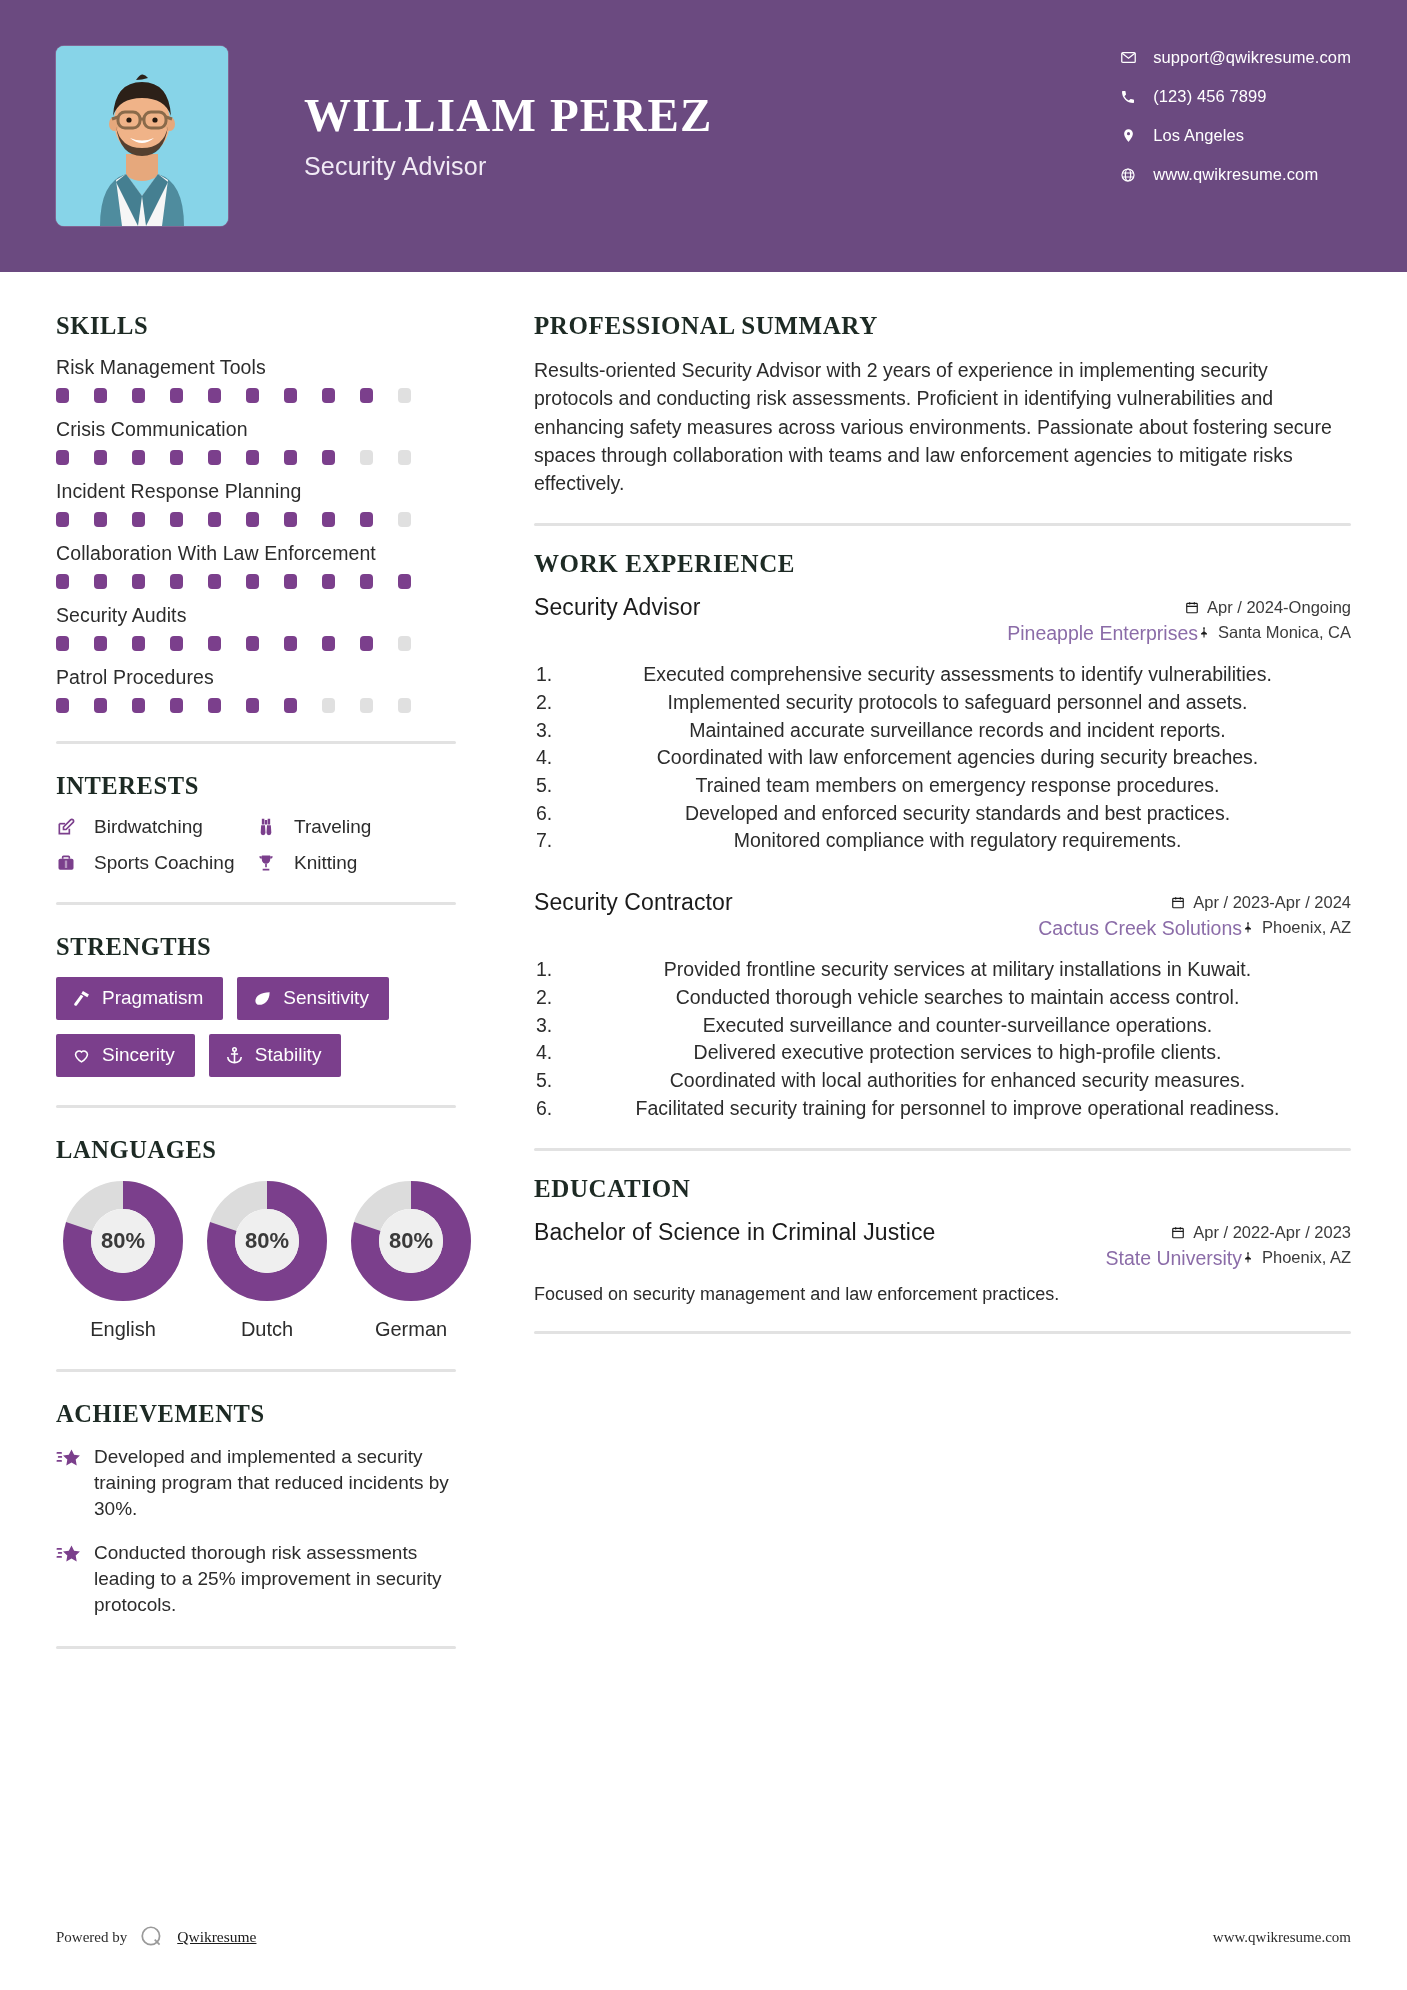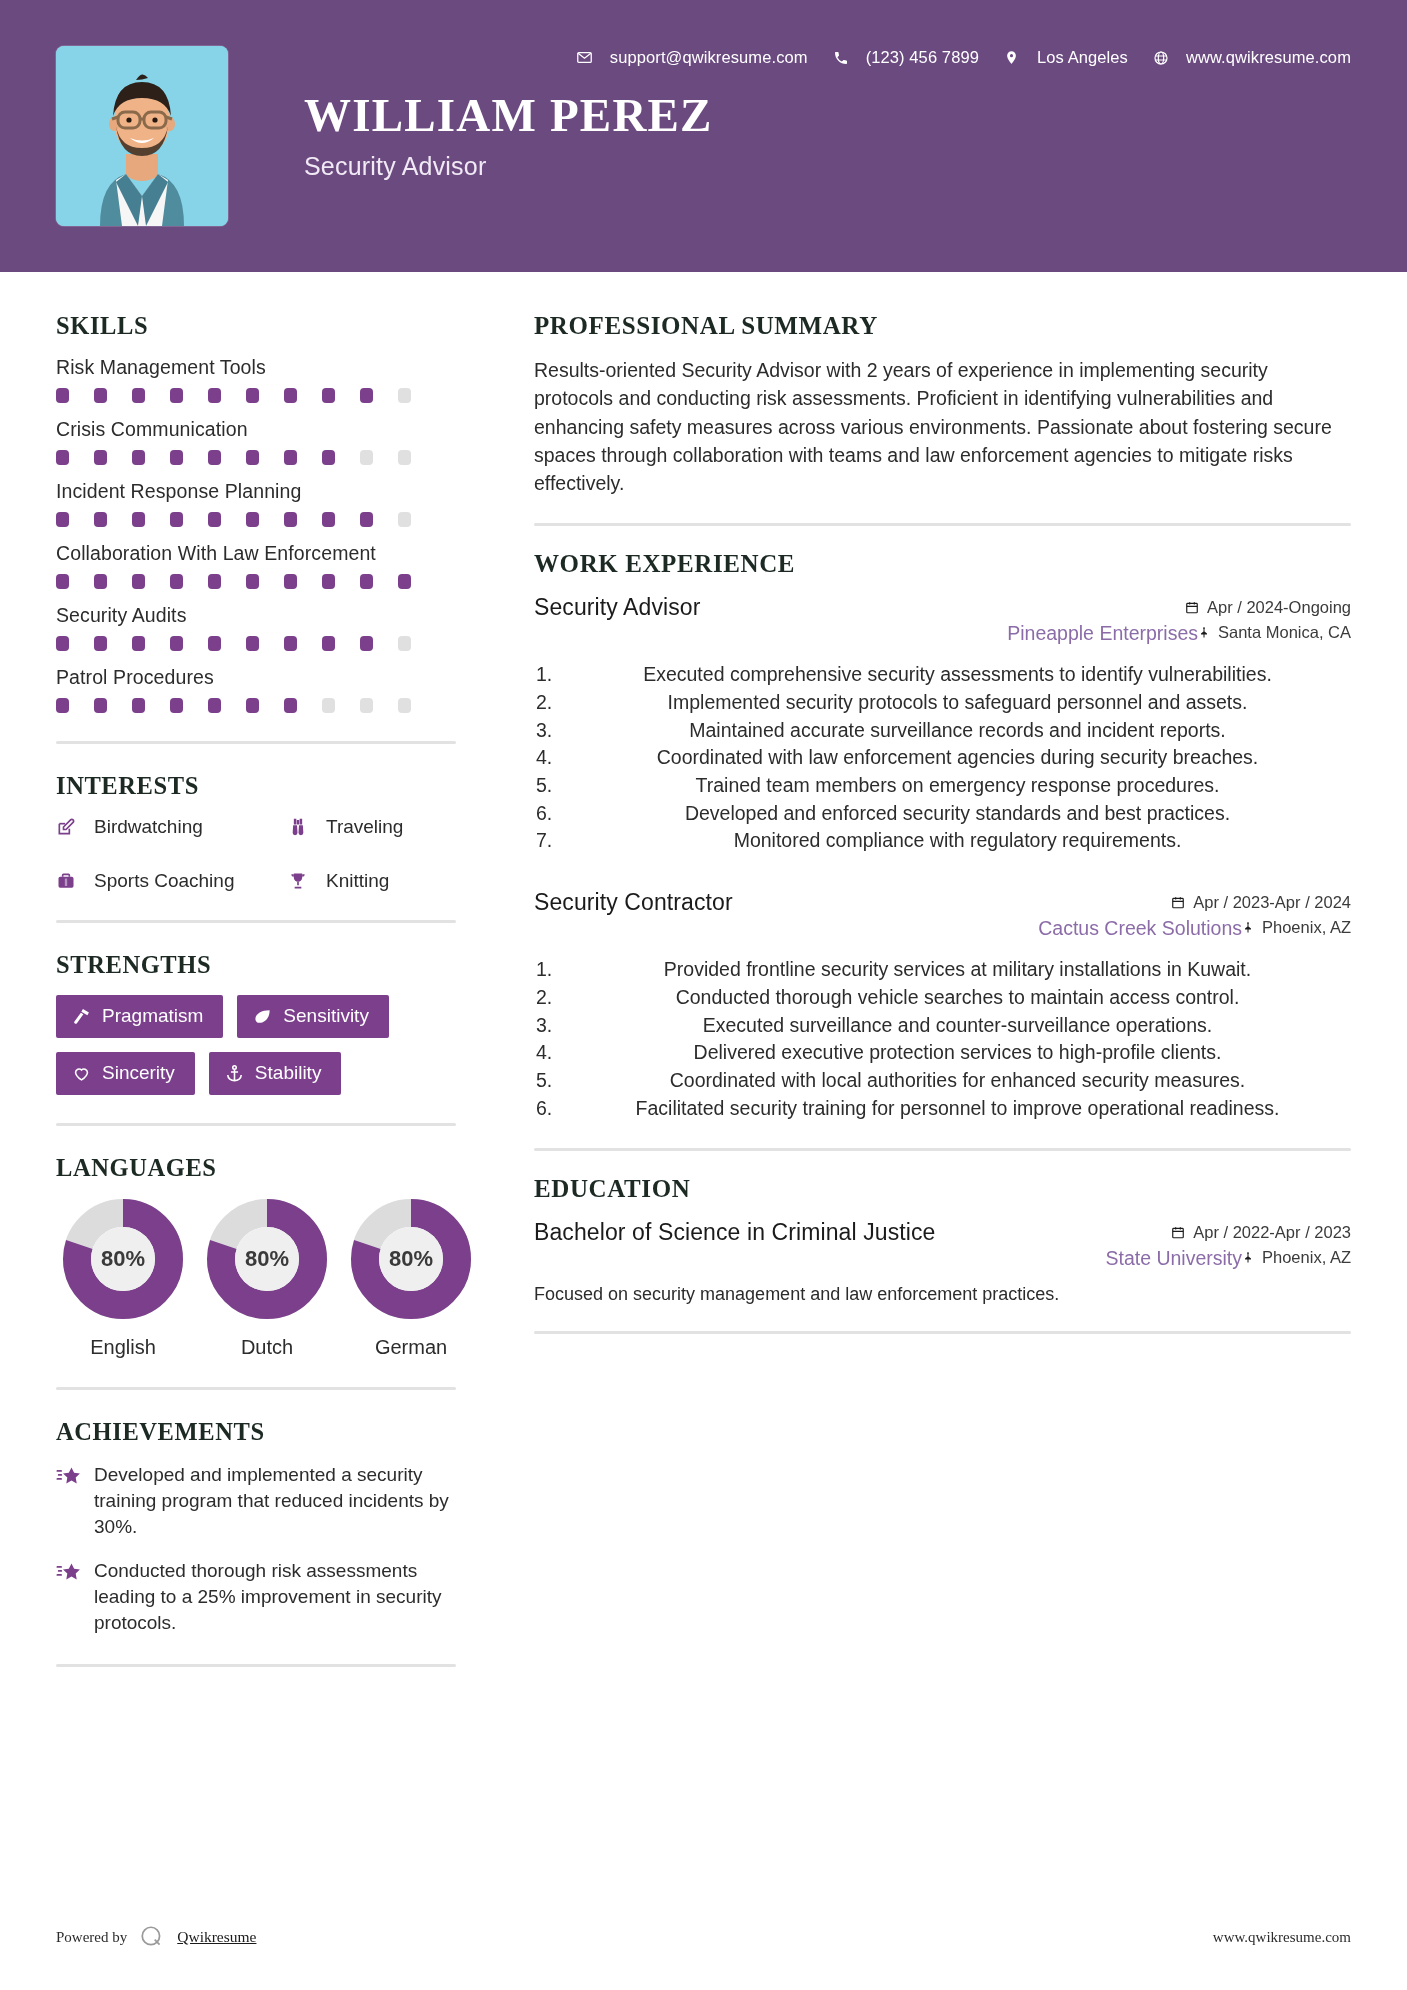--- a/index.html
+++ b/index.html
@@ -55,21 +55,21 @@
     font-size: 25px;
     color: #f1eaf5;
     font-weight: 400;
     letter-spacing: 0.2px;
   }
   .contacts {
     position: absolute;
     right: 56px;
     top: 48px;
     display: flex;
-    flex-direction: row;
+    flex-direction: column;
     gap: 20px;
   }
   .contact-row {
     display: flex;
     align-items: center;
     color: #ffffff;
     font-size: 16.5px;
     letter-spacing: 0.1px;
   }
   .contact-ico {
@@ -134,21 +134,20 @@
   }
   .dot.on { background: #7b3f8c; }
   .dot:last-child { margin-right: 0; }
 
   
   .interests-grid {
     display: grid;
     grid-template-columns: 200px auto;
     row-gap: 14px;
     column-gap: 0;
-    gap: 32px;
   }
   .interest {
     display: flex;
     align-items: center;
     font-size: 19px;
     color: #2c2c2c;
   }
   .interest .ico {
     width: 30px;
     display: inline-flex;

